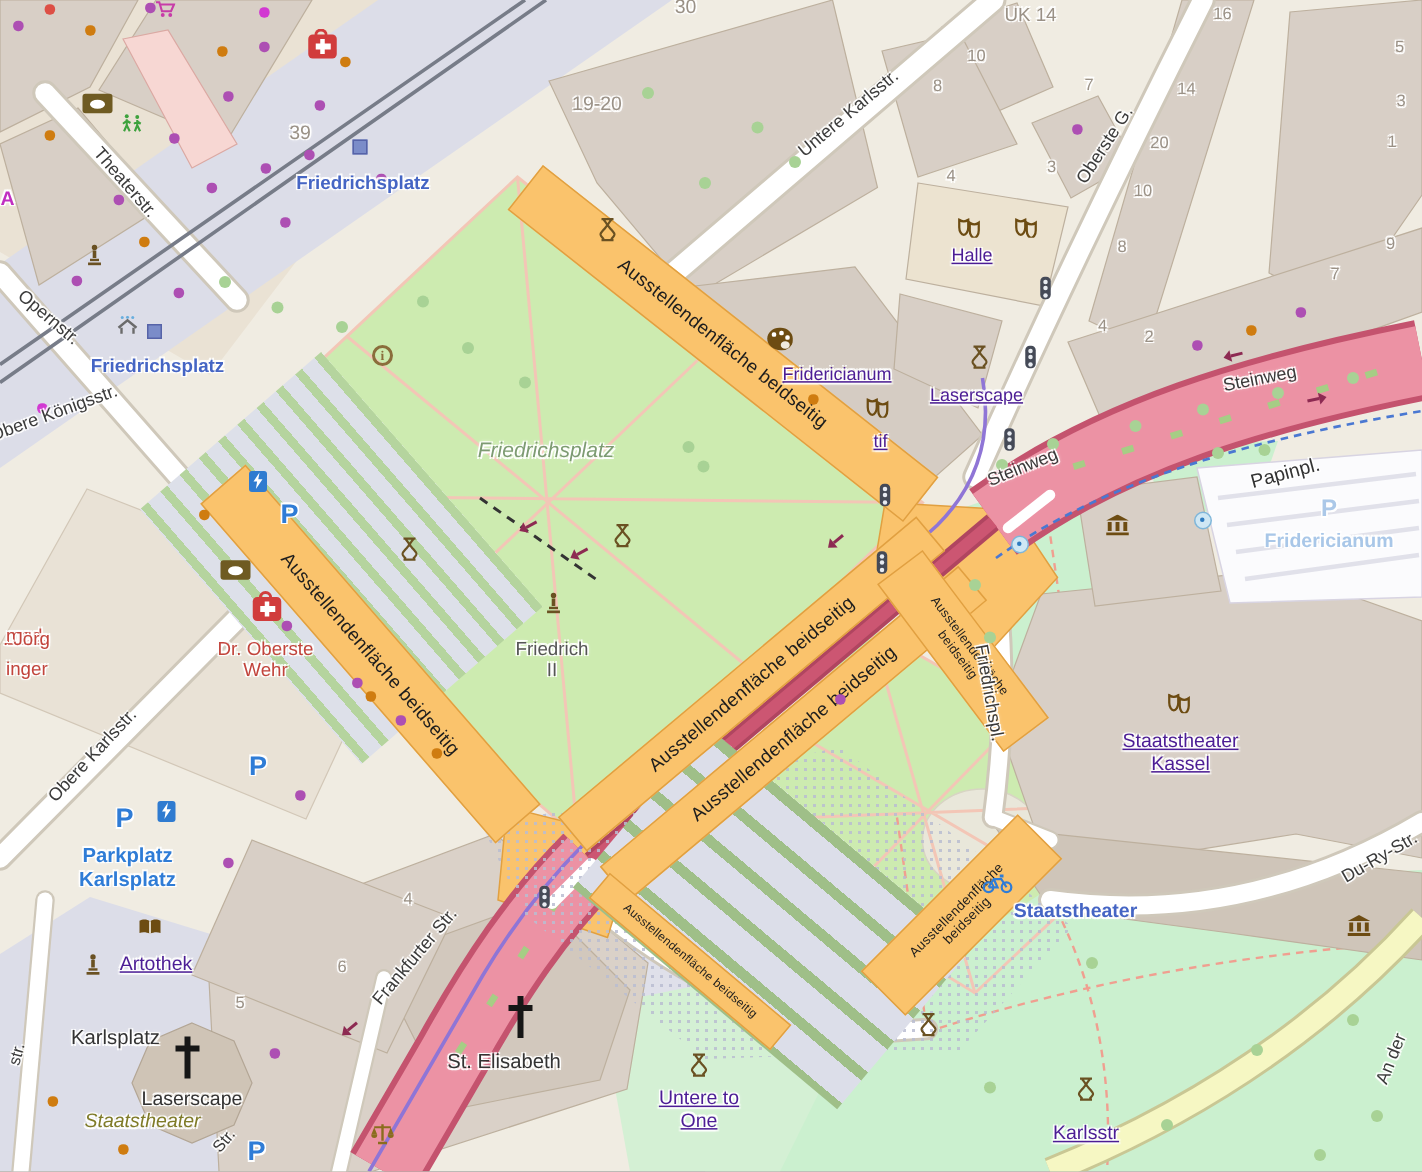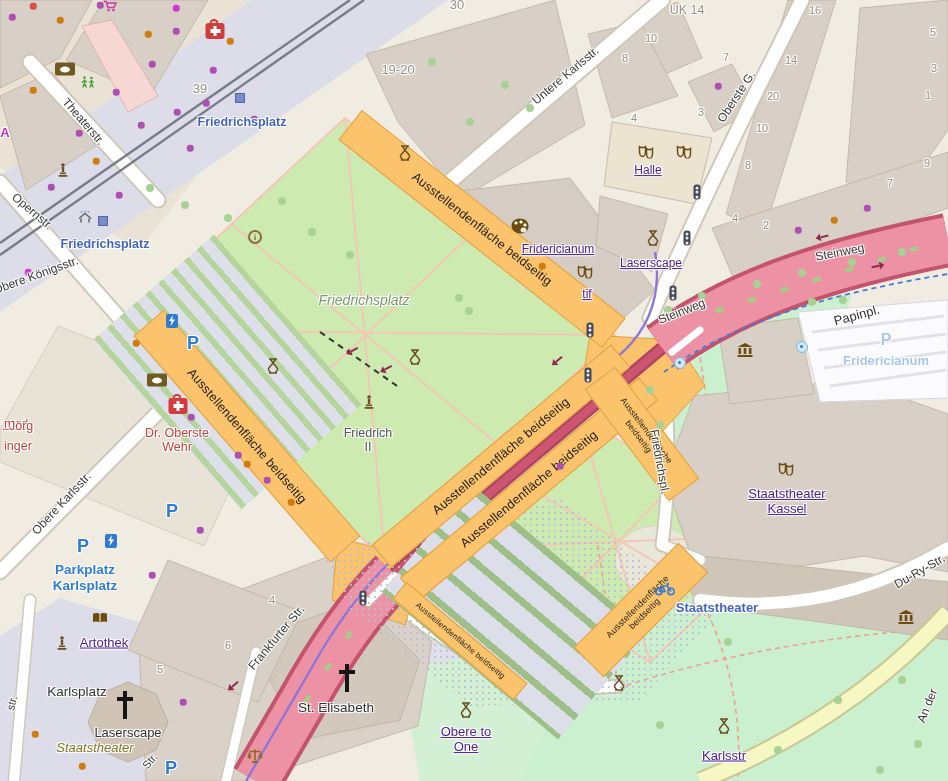--- a/index.html
+++ b/index.html
@@ -611,21 +611,21 @@
       <div class="lbl k-street" style="left: 928px; top: 706px; position: absolute; transform: translate(-50%, -50%) rotate(-68deg);">An der</div>
       <div class="lbl k-street" style="left: 659px; top: 462px; position: absolute; transform: translate(-50%, -50%) rotate(80deg);">Friedrichspl.</div>
       <div class="lbl k-streetp" style="left: 12px; top: 703px; position: absolute; transform: translate(-50%, -50%) rotate(-75deg);">str.</div>
       <div class="lbl k-streetp" style="left: 150px; top: 761px; position: absolute; transform: translate(-50%, -50%) rotate(-50deg);">Str.</div>
       <div class="lbl k-place" style="left: 558px; top: 250px; position: absolute; transform: translate(-50%, -50%);">Fridericianum</div>
       <div class="lbl k-place" style="left: 651px; top: 264px; position: absolute; transform: translate(-50%, -50%);">Laserscape</div>
       <div class="lbl k-place" style="left: 587px; top: 295px; position: absolute; transform: translate(-50%, -50%);">tif</div>
       <div class="lbl k-place" style="left: 648px; top: 171px; position: absolute; transform: translate(-50%, -50%);">Halle</div>
       <div class="lbl k-place" style="font-size: 13px; left: 787px; top: 502px; position: absolute; transform: translate(-50%, -50%);">Staatstheater
 Kassel</div>
-      <div class="lbl k-place" style="font-size: 13px; left: 466px; top: 740px; position: absolute; transform: translate(-50%, -50%);">Obere to
+      <div class="lbl k-place" style="font-size: 13px; left: 466px; top: 740px; position: absolute; transform: translate(-50%, -50%);">Untere to
 One</div>
       <div class="lbl k-place" style="font-size: 13px; left: 724px; top: 756px; position: absolute; transform: translate(-50%, -50%);">Karlsstr</div>
       <div class="lbl k-place" style="font-size: 13px; left: 104px; top: 643px; position: absolute; transform: translate(-50%, -50%);">Artothek</div>
       <div class="lbl k-dark" style="left: 857px; top: 316px; position: absolute; transform: translate(-50%, -50%) rotate(-15deg);">Papinpl.</div>
       <div class="lbl k-dark" style="font-size: 13.5px; left: 77px; top: 692px; position: absolute; transform: translate(-50%, -50%);">Karlsplatz</div>
       <div class="lbl k-dark" style="left: 128px; top: 733px; position: absolute; transform: translate(-50%, -50%);">Laserscape</div>
       <div class="lbl k-dark" style="font-size: 13.5px; left: 336px; top: 708px; position: absolute; transform: translate(-50%, -50%);">St. Elisabeth</div>
       <div class="lbl k-olive" style="left: 95px; top: 748px; position: absolute; transform: translate(-50%, -50%);">Staatstheater</div>
       <div class="lbl k-park" style="left: 364px; top: 300px; position: absolute; transform: translate(-50%, -50%);">Friedrichsplatz</div>
       <div class="lbl k-gray" style="left: 368px; top: 440px; position: absolute; transform: translate(-50%, -50%);">Friedrich

